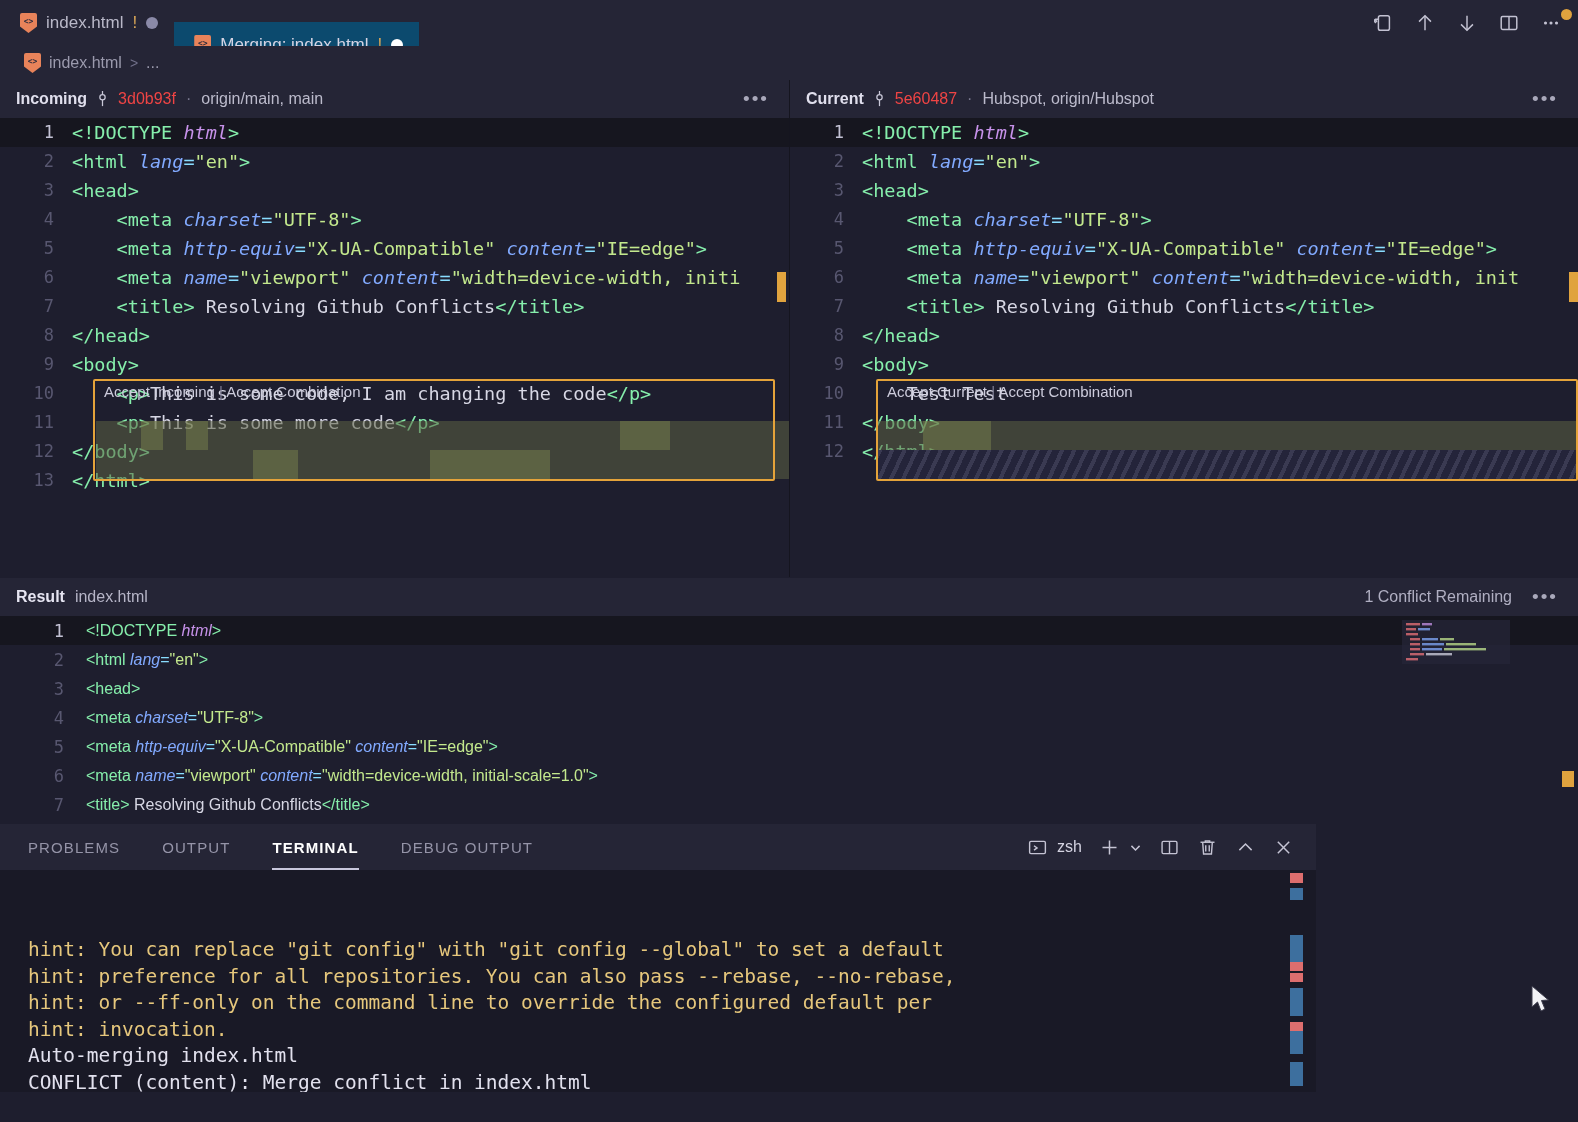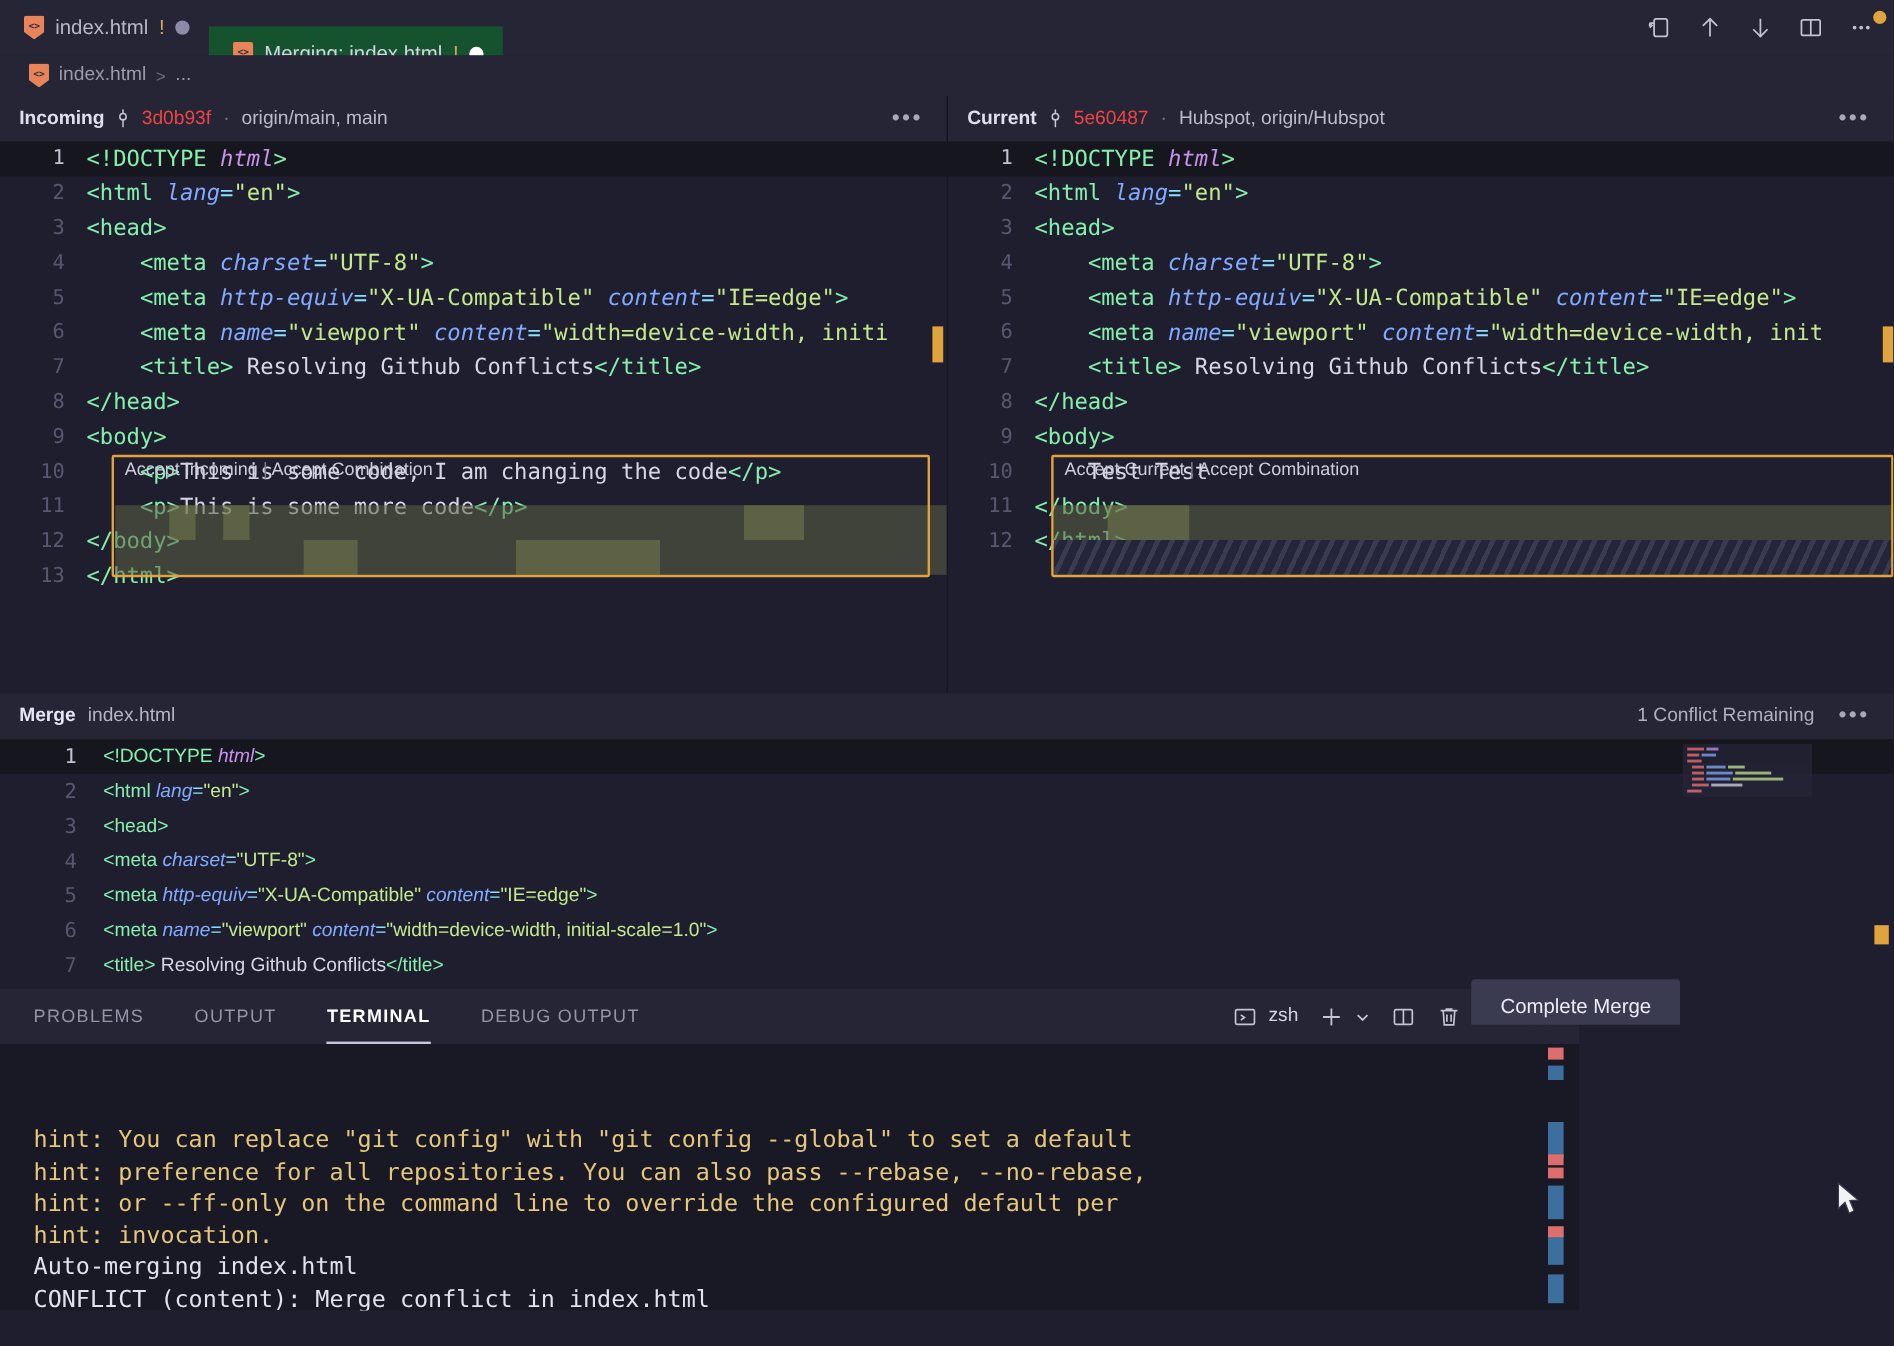--- a/index.html
+++ b/index.html
@@ -17,21 +17,21 @@
     background: #252536;
     display: flex; align-items: center;
   }
   .tab {
     display: flex; align-items: center; gap: 9px;
     height: 46px; padding: 0 16px 0 20px;
     font-size: 17px; color: #b9b8c8;
     position: relative; cursor: pointer;
     white-space: nowrap;
   }
-  .tab.active { color: #d6d4e4; background: #14532d; margin-top: 44px; }
+  .tab.active { color: #d6d4e4; background: #0c4a6e; margin-top: 44px; }
   .tab.active::after {
     content: ""; position: absolute; left: 0; right: 0; bottom: 0;
     height: 1px; background: #3b3b52;
   }
   .filetype-icon {
     width: 17px; height: 20px; flex: 0 0 17px;
     display: inline-block; position: relative;
   }
   .filetype-icon::before {
     content: ""; position: absolute; inset: 0;
@@ -325,21 +325,21 @@
       <span class="lnk">Accept Current</span>
       <span class="bar">|</span>
       <span class="lnk">Accept Combination</span>
     </div>
     <div style="position:absolute; right:0px; top:192px; width:9px; height:30px; background:#e0a33e; z-index:5;"></div>
   </div>
 </div>
 
 <div id="result-pane">
   <div id="result-header">
-    <span class="title">Merge</span>
+    <span class="title">Result</span>
     <span class="fname">index.html</span>
     <span class="conflict-count">1 Conflict Remaining</span>
     <span class="dots">•••</span>
   </div>
   <div id="result-code">
     <div id="result-lines">
         <div class="ln line1-hl">
           <div class="gutter cur">1</div>
           <div class="src"><span class="t">&lt;!DOCTYPE </span><span class="dti">html</span><span class="t">&gt;</span></div>
         </div>
@@ -388,21 +388,20 @@
       <rect x="44" y="23" width="30" height="2.4" fill="#c3e88d"></rect>
       <rect x="8" y="28" width="10" height="2.4" fill="#f07178"></rect>
       <rect x="20" y="28" width="20" height="2.4" fill="#82aaff"></rect>
       <rect x="42" y="28" width="42" height="2.4" fill="#c3e88d"></rect>
       <rect x="8" y="33" width="14" height="2.4" fill="#f07178"></rect>
       <rect x="24" y="33" width="26" height="2.4" fill="#d7d7e4"></rect>
       <rect x="4" y="38" width="12" height="2.4" fill="#f07178"></rect>
       <rect x="0" y="0" width="108" height="44" fill="#8a88b8" opacity="0.07"></rect>
     </svg>
 
-    <button id="complete-merge-btn">Complete Merge</button>
     <div id="result-marker"></div>
   </div>
 </div>
 
 <div id="panel">
   <div id="panel-tabs">
     <div class="ptab">PROBLEMS</div>
     <div class="ptab">OUTPUT</div>
     <div class="ptab active">TERMINAL</div>
     <div class="ptab">DEBUG OUTPUT</div>

